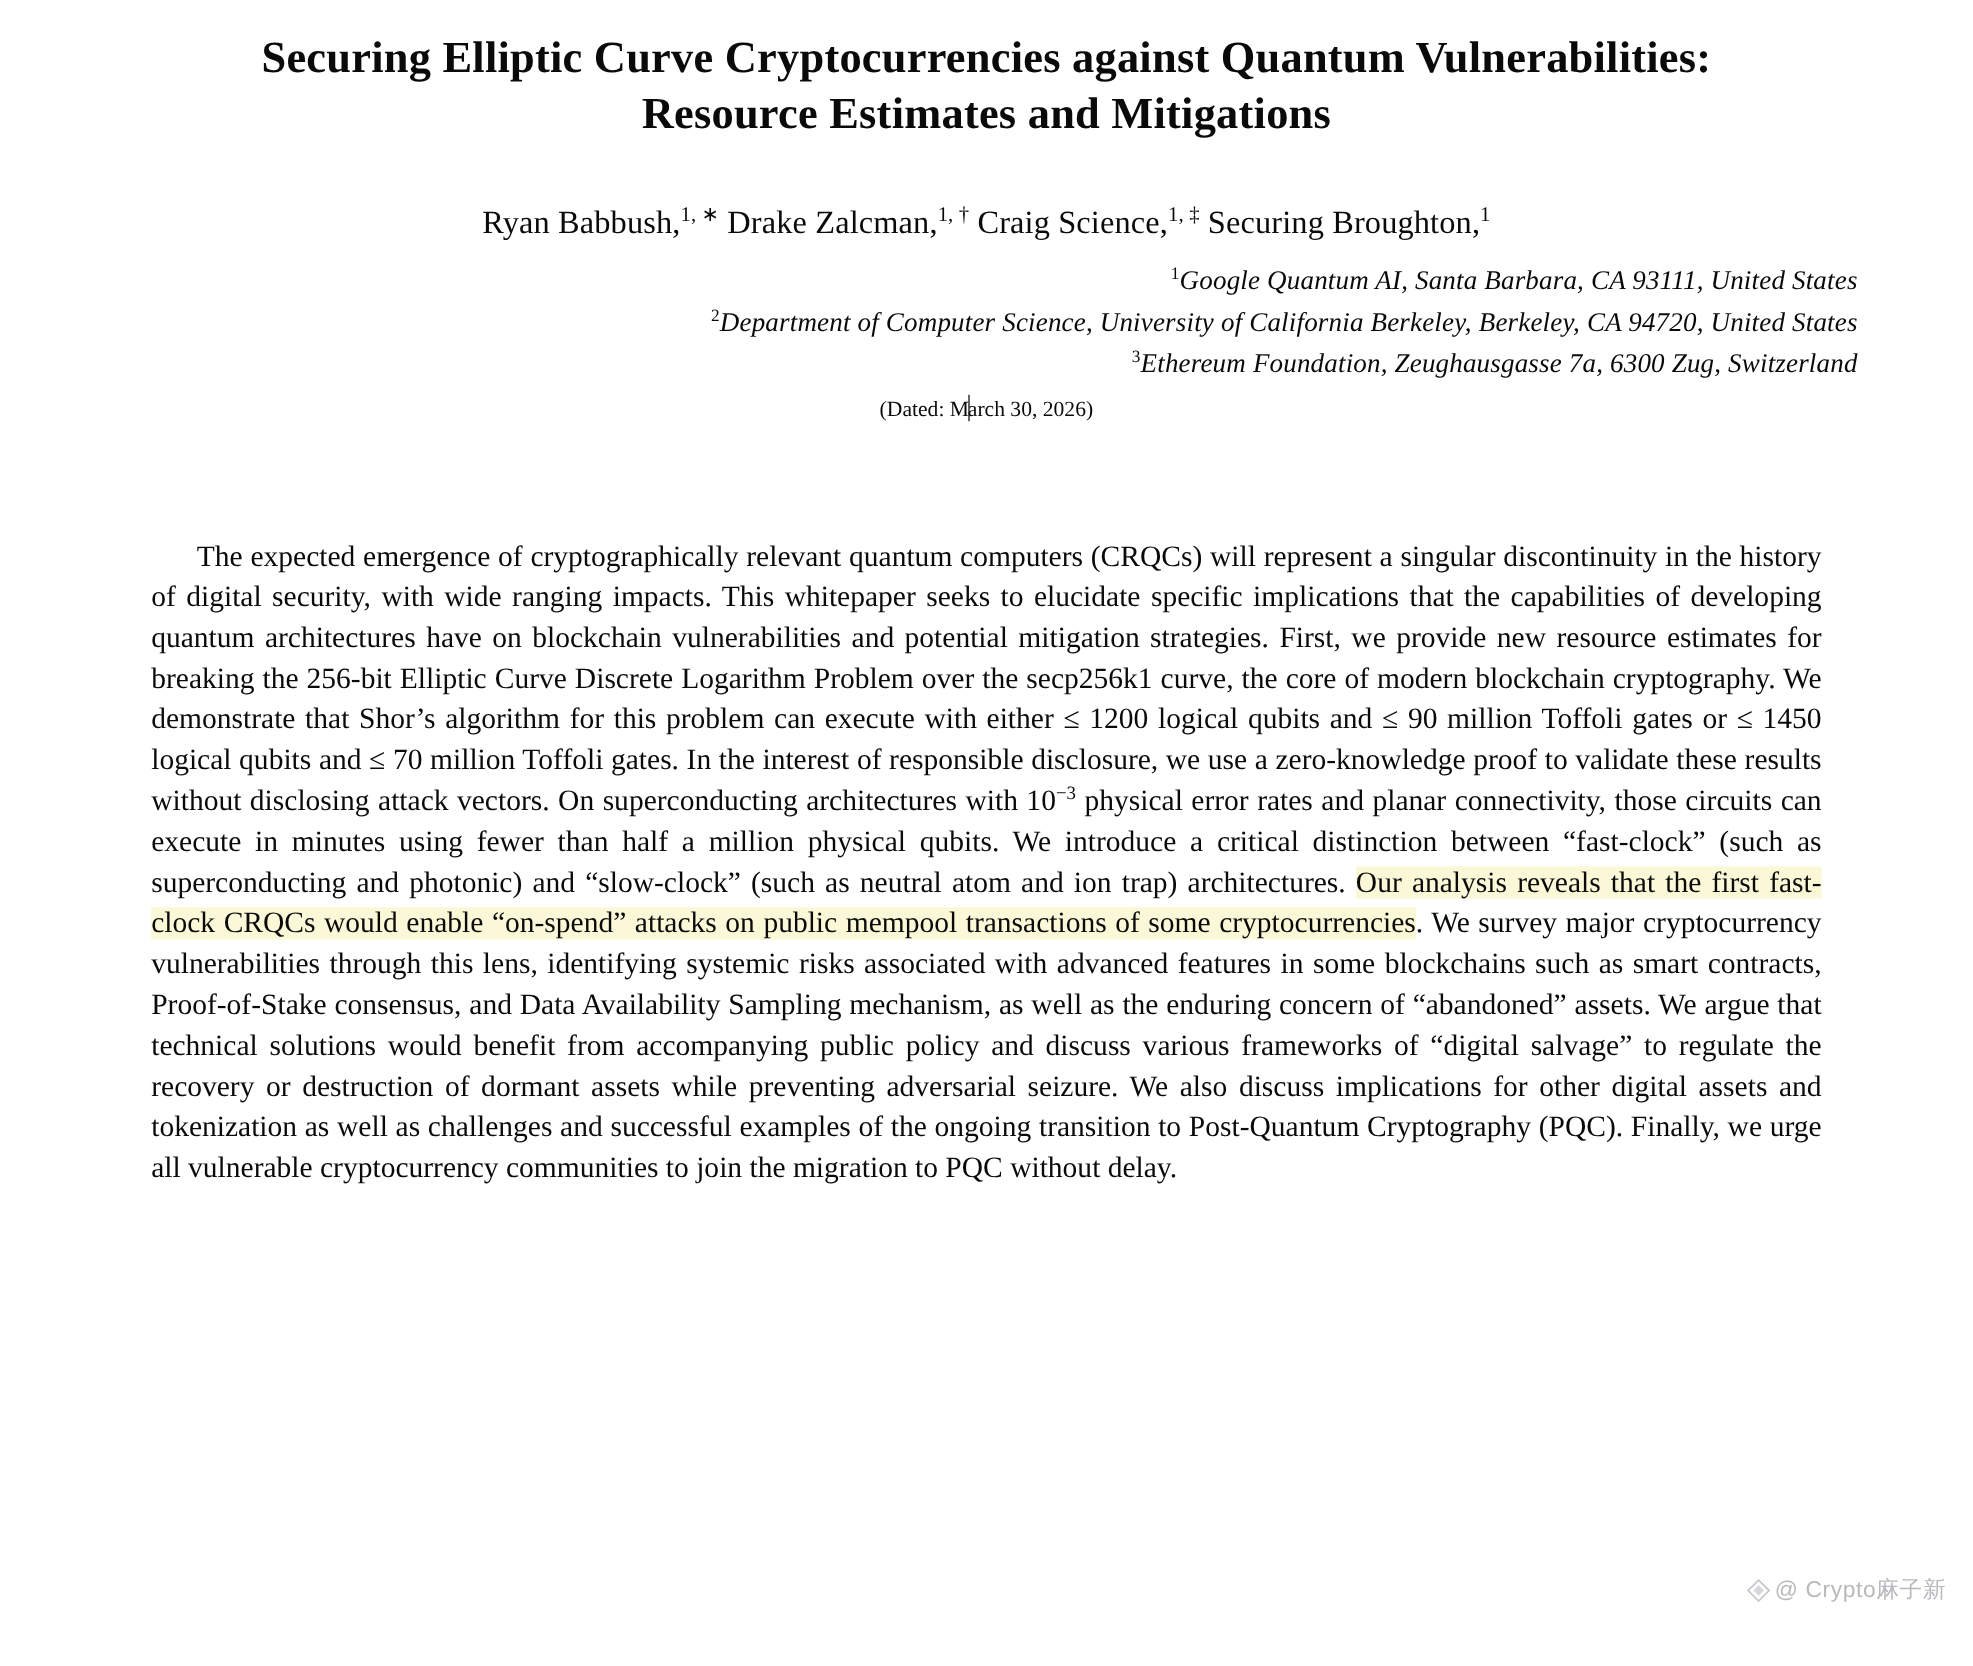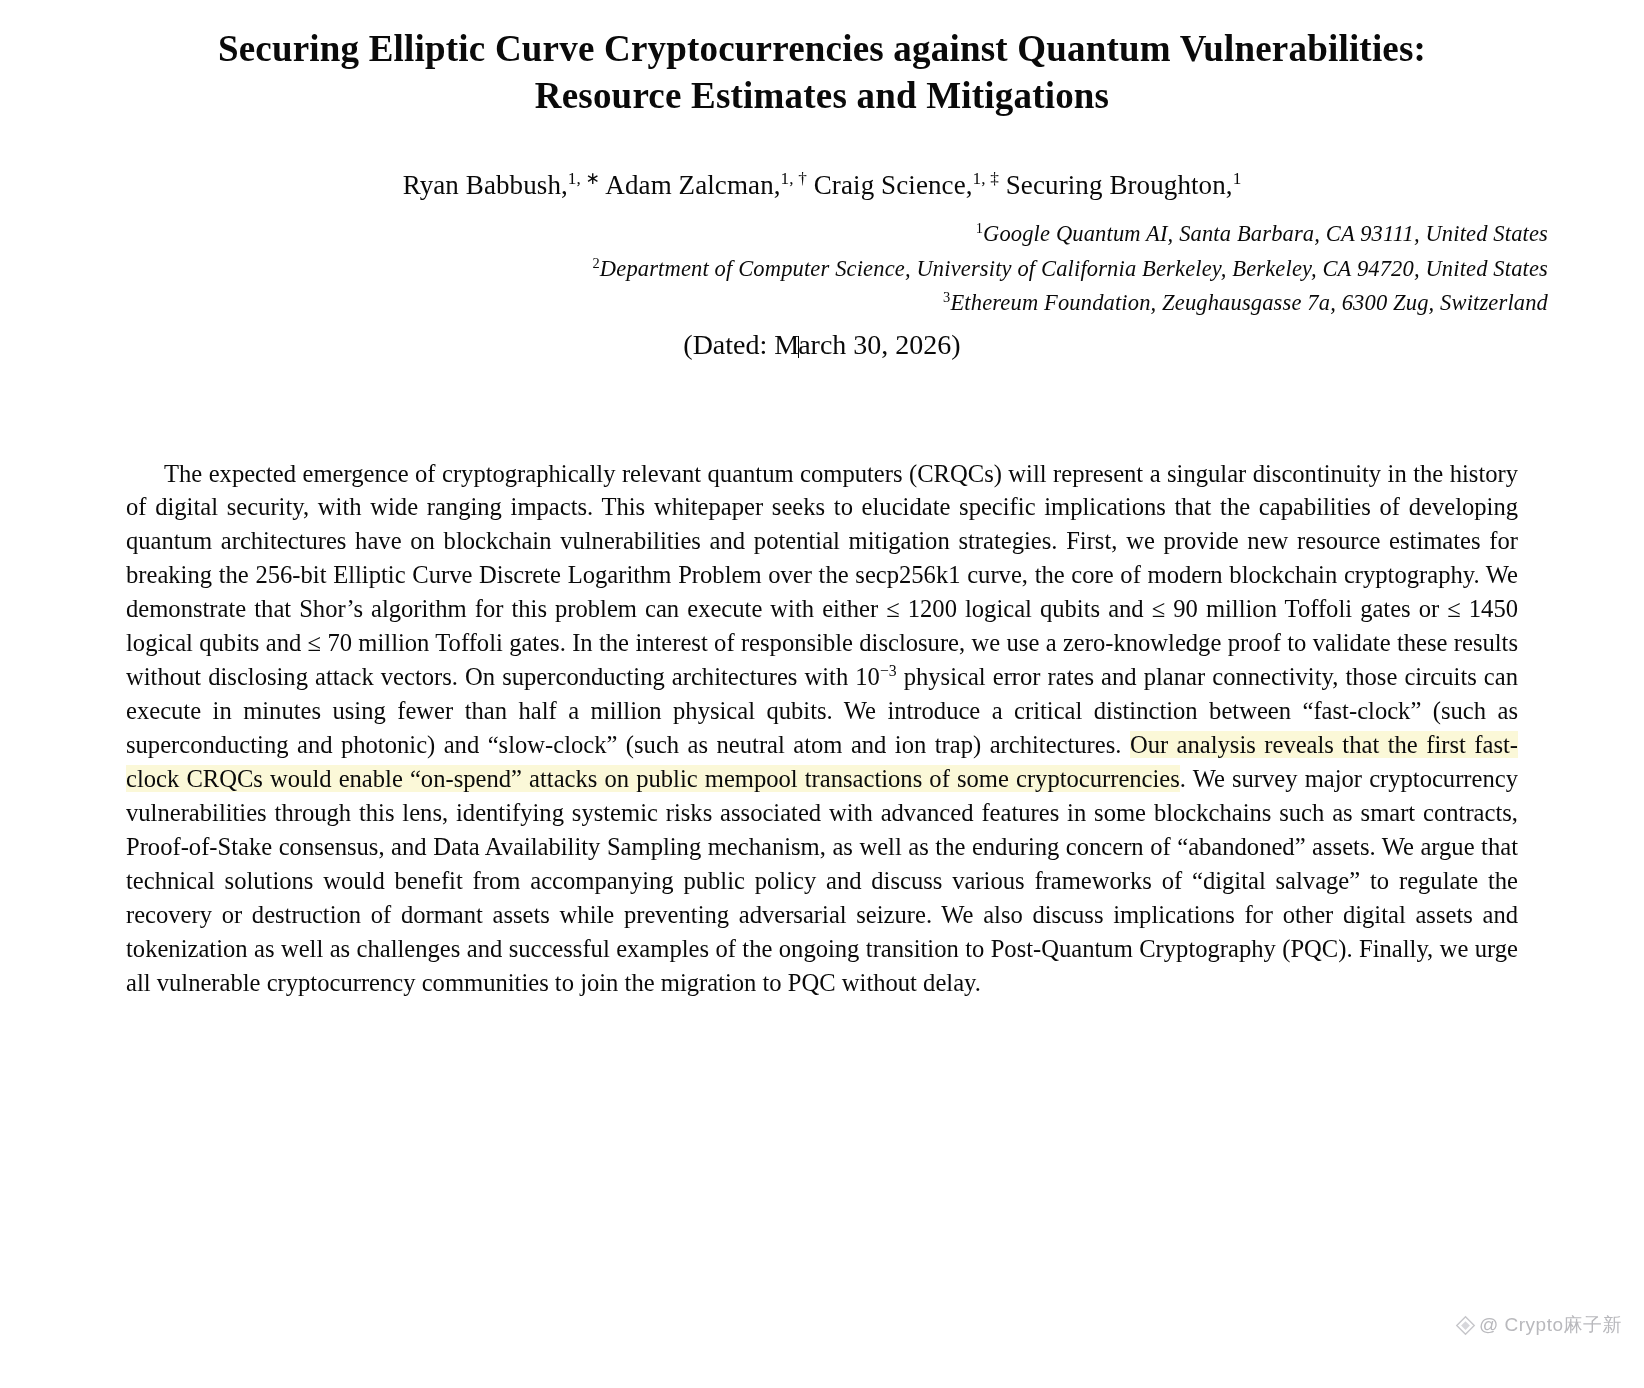--- a/index.html
+++ b/index.html
@@ -59,21 +59,21 @@
   }
   .affiliations .aff {
     display: block;
   }
   .affiliations sup {
     font-style: normal;
   }
   .dated {
     margin-top: 8px;
     text-align: center;
-    font-size: 28px;
+    font-size: 18px;
     font-style: normal;
     position: relative;
   }
   .caret {
     display: inline-block;
     width: 1px;
     height: 22px;
     background: #000;
     vertical-align: -4px;
     margin: 0 -1px;
@@ -123,21 +123,21 @@
 
 <div class="page">
 
   <h1 class="title">
     <span>Securing Elliptic Curve Cryptocurrencies against Quantum Vulnerabilities:</span>
     <span class="line2">Resource Estimates and Mitigations</span>
   </h1>
 
   <div class="authors">
     <span class="row">
-      <span>Ryan Babbush,</span><sup>1, ∗</sup><span> Adam Zalcman,</span><sup>1, †</sup><span> Craig Science,</span><sup>1, ‡</sup><span> Securing Broughton,</span><sup>1</sup>
+      <span>Ryan Babbush,</span><sup>1, ∗</sup><span> Drake Zalcman,</span><sup>1, †</sup><span> Craig Science,</span><sup>1, ‡</sup><span> Securing Broughton,</span><sup>1</sup>
     </span>
   </div>
 
   <div class="affiliations">
     <span class="aff"><sup>1</sup><span>Google Quantum AI, Santa Barbara, CA 93111, United States</span></span>
     <span class="aff"><sup>2</sup><span>Department of Computer Science, University of California Berkeley, Berkeley, CA 94720, United States</span></span>
     <span class="aff"><sup>3</sup><span>Ethereum Foundation, Zeughausgasse 7a, 6300 Zug, Switzerland</span></span>
   </div>
 
   <div class="dated">

